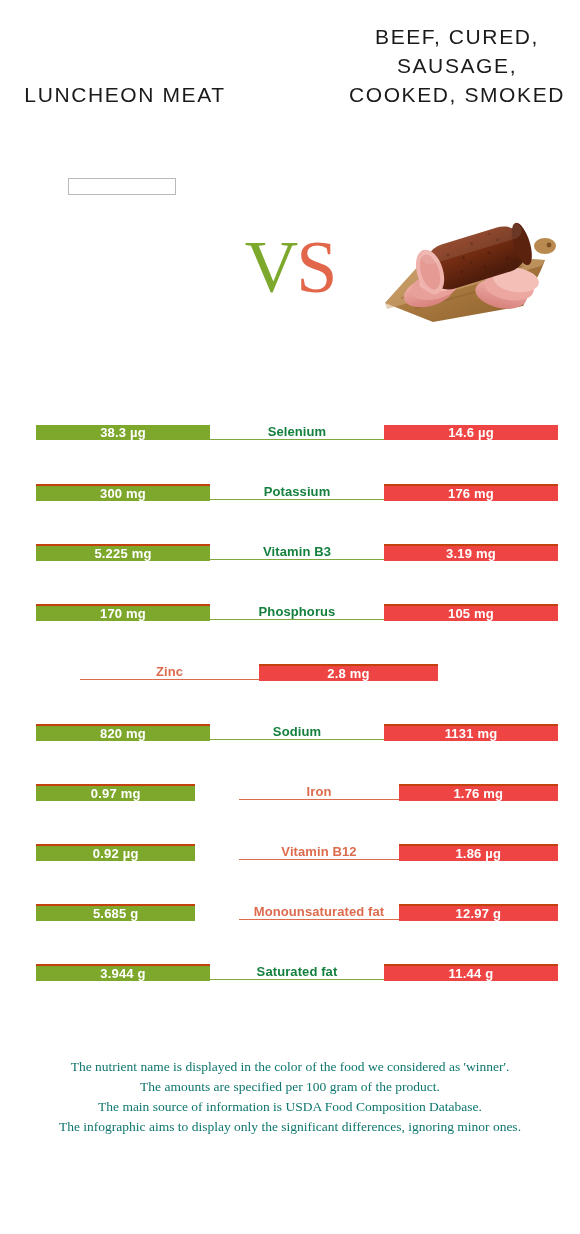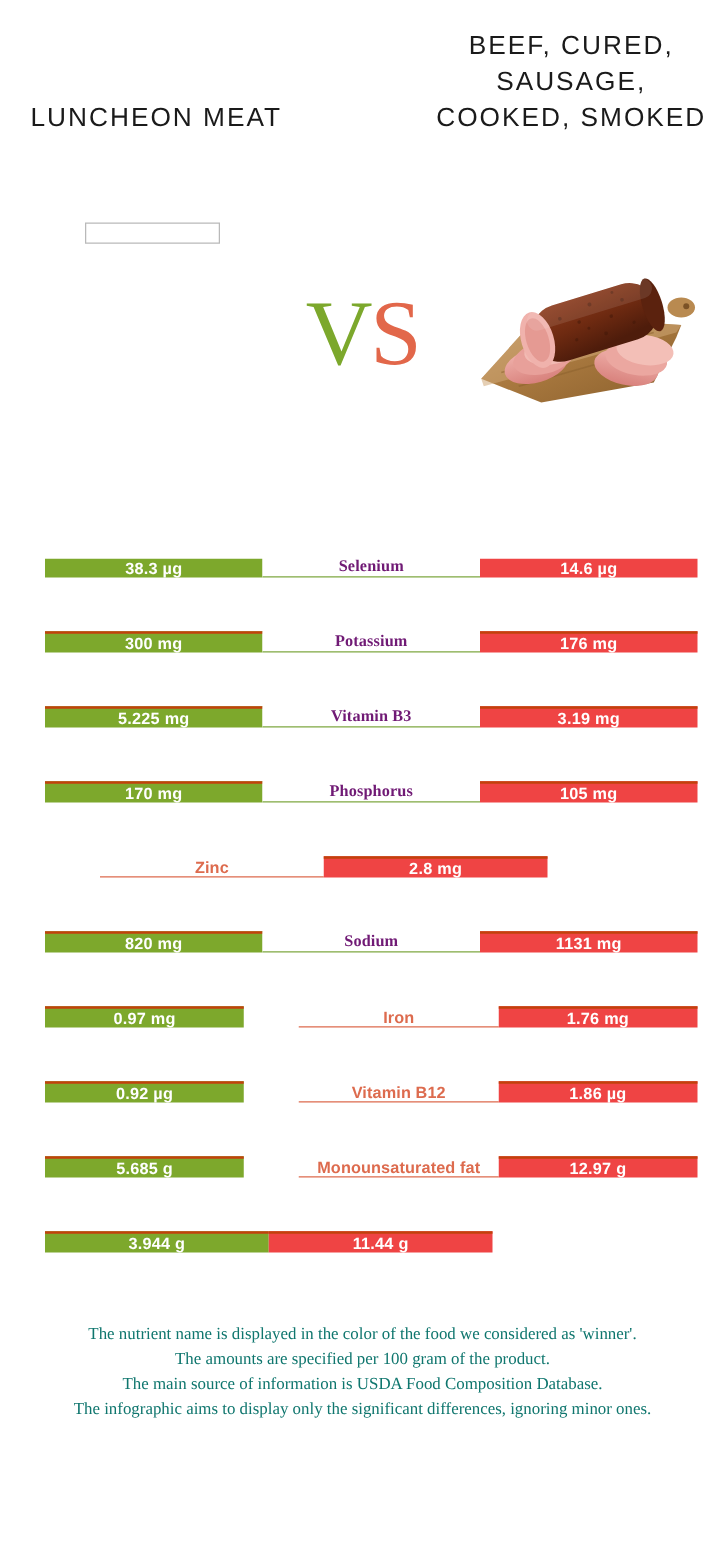--- a/index.html
+++ b/index.html
@@ -85,21 +85,21 @@
   
   .table {
     position: absolute;
     left: 21px;
     top: 402px;
     width: 537px;
   }
   .row {
     display: flex;
     height: 60px;
-    align-items: flex-end;
+    align-items: center;
     padding-left: 15px;
   }
   .cell {
     display: flex;
     align-items: center;
     justify-content: center;
     box-sizing: border-box;
     font-size: 13px;
   }
   .cell-left, .cell-right {
@@ -110,21 +110,21 @@
   }
   .cell-left  { background: #7DA82C; }
   .cell-right { background: #ef4444; }
   .cell-mid {
     width: 179px;
     background: #ffffff;
     font-weight: 700;
     font-size: 13px;
     letter-spacing: .1px;
   }
-  .cell-mid.win-green { color: #701a75; font-family: Liberation Serif, serif; }
+  .cell-mid.win-green { color: #15803d; }
   .cell-mid.win-red   { color: #DD6B4E; margin-left: 44px; }
 
   .row + .row .cell-left,
   .row + .row .cell-right {
     border-top: 2px solid #c2410c;
   }
   .cell-mid { border-bottom: 1px solid transparent; }
   .row .cell-mid.sep-green { border-bottom-color: #7FA841; }
   .row .cell-mid.sep-red   { border-bottom-color: #DD6B4E; }
 
@@ -265,20 +265,21 @@
   </div>
 
   <div class="row">
     <div class="cell cell-left">5.685 g</div>
     <div class="cell cell-mid win-red sep-red">Monounsaturated fat</div>
     <div class="cell cell-right">12.97 g</div>
   </div>
 
   <div class="row">
     <div class="cell cell-left">3.944 g</div>
+    <div class="cell cell-mid win-green sep-green">Saturated fat</div>
     <div class="cell cell-right">11.44 g</div>
   </div>
 
 </div>
 
 <div class="footer">
   <p>The nutrient name is displayed in the color of the food we considered as 'winner'.</p>
   <p>The amounts are specified per 100 gram of the product.</p>
   <p>The main source of information is USDA Food Composition Database.</p>
   <p>The infographic aims to display only the significant differences, ignoring minor ones.</p>

